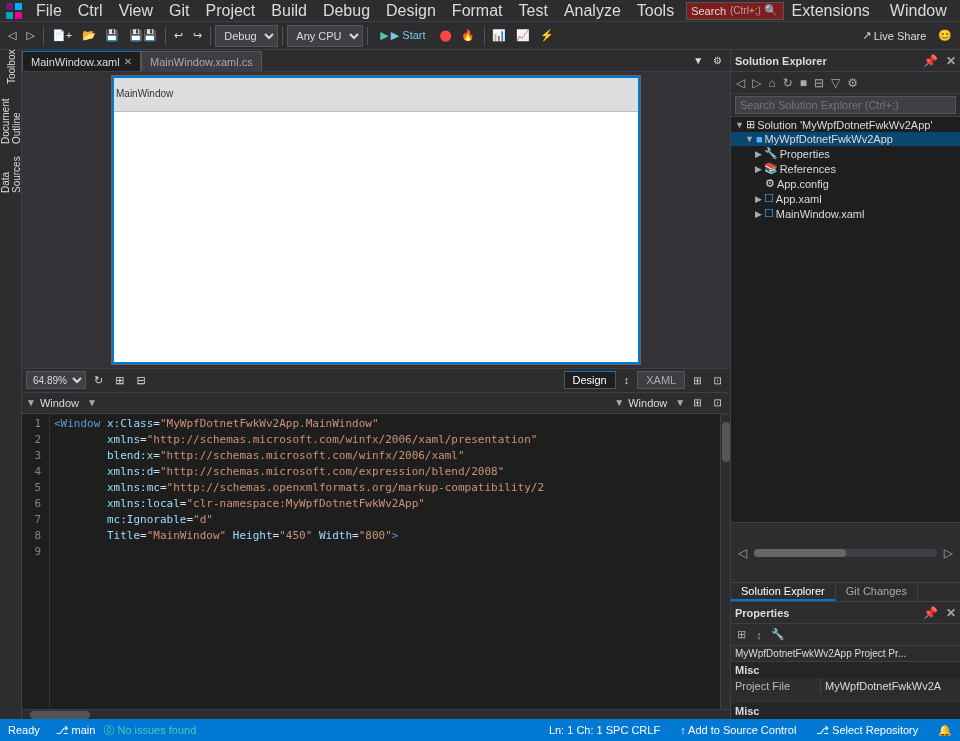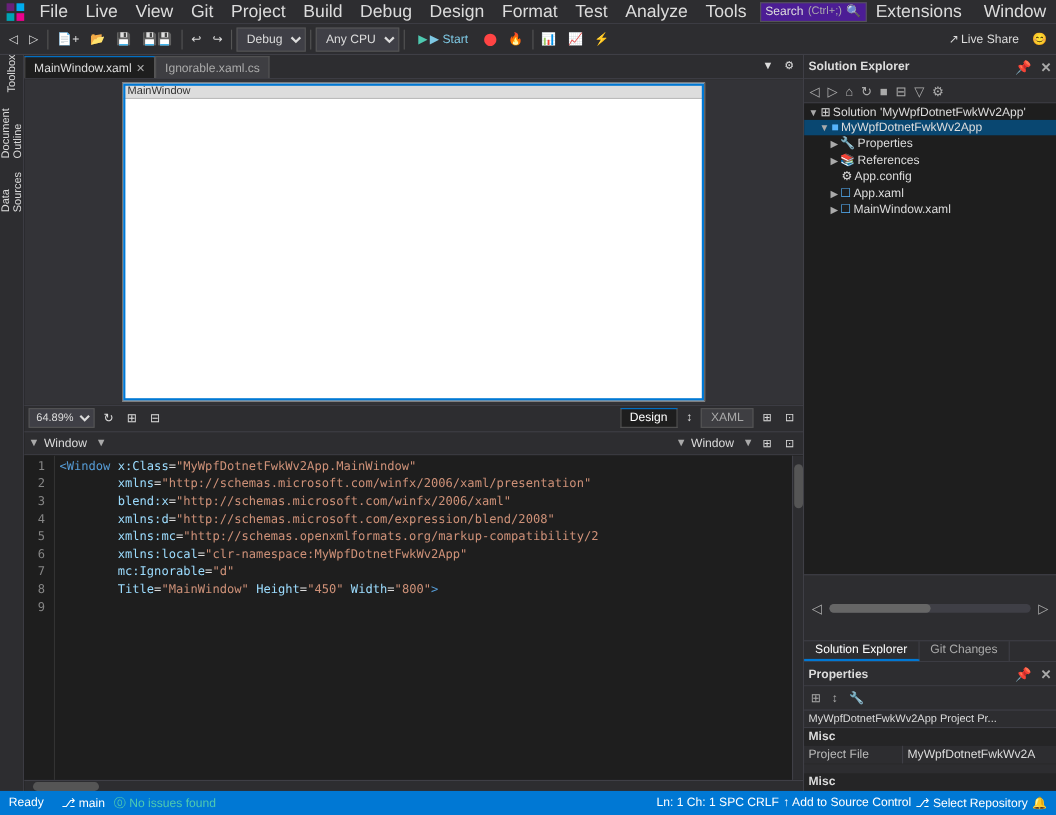--- a/index.html
+++ b/index.html
@@ -192,21 +192,21 @@
     }
     .xaml-window-preview {
       background: #fff;
       border: 1px solid #666;
       width: 530px;
       height: 290px;
       position: relative;
     }
     .xaml-window-titlebar {
       background: #ddd;
-      height: 14px;
+      height: 36px;
       display: flex;
       align-items: center;
       padding: 0 4px;
       font-size: 10px;
       color: #333;
       border-bottom: 1px solid #bbb;
     }
     .selection-border {
       position: absolute;
       inset: 0;
@@ -454,21 +454,21 @@
       padding: 0 8px;
       font-size: 11px;
       color: #fff;
       gap: 8px;
       position: absolute;
       bottom: 0;
       left: 0;
       right: 0;
     }
     .status-left { display: flex; align-items: center; gap: 8px; }
-    .status-right { margin-left: auto; display: flex; gap: 4px; }
+    .status-right { margin-left: auto; display: flex; gap: 20px; }
     .status-item { font-size: 11px; color: #fff; white-space: nowrap; }
     .status-item.green { color: #4ec9b0; }
 
     
     .vscroll {
       width: 10px;
       background: #2d2d30;
       border-left: 1px solid #3f3f46;
       flex-shrink: 0;
     }
@@ -482,33 +482,33 @@
 
   <div class="menu-bar-logo" style="display:flex;align-items:center;justify-content:center;">
     <svg width="18" height="18" viewBox="0 0 18 18">
       <rect x="1" y="1" width="7" height="7" fill="#68217a"></rect>
       <rect x="10" y="1" width="7" height="7" fill="#00adef"></rect>
       <rect x="1" y="10" width="7" height="7" fill="#00a4b4"></rect>
       <rect x="10" y="10" width="7" height="7" fill="#ec008c"></rect>
     </svg>
   </div>
   <span class="menu-item">File</span>
-  <span class="menu-item">Live</span>
+  <span class="menu-item">Ctrl</span>
   <span class="menu-item">View</span>
   <span class="menu-item">Git</span>
   <span class="menu-item">Project</span>
   <span class="menu-item">Build</span>
   <span class="menu-item">Debug</span>
   <span class="menu-item">Design</span>
   <span class="menu-item">Format</span>
   <span class="menu-item">Test</span>
   <span class="menu-item">Analyze</span>
   <span class="menu-item">Tools</span>
 
-  <div style="display:flex;align-items:center;background:#4c1d95;border:1px solid #555;height:18px;margin-left:4px;padding:0 4px;">
+  <div style="display:flex;align-items:center;background:#7f1d1d;border:1px solid #555;height:18px;margin-left:4px;padding:0 4px;">
     <span style="font-size:11px;color:#dcdcdc;">Search</span>
     <span style="font-size:10px;color:#aaa;margin-left:4px;">(Ctrl+;)</span>
     <span style="font-size:11px;margin-left:4px;color:#aaa;">🔍</span>
   </div>
   <div class="menu-right">
 
     <span class="menu-item">Extensions</span>
     <span class="menu-item">Window</span>
     <span class="menu-item">Help</span>
     <div style="margin-left:20px;display:flex;align-items:center;gap:2px;">
@@ -567,21 +567,21 @@
   </div>
 
   <div class="editor-area">
 
     <div class="tab-bar" style="height:22px;display:flex;align-items:flex-end;background:#2d2d30;border-bottom:1px solid #3f3f46;">
       <div class="tab active">
         <span style="font-size:11px;">MainWindow.xaml</span>
         <span class="tab-close">✕</span>
       </div>
       <div class="tab">
-        <span style="font-size:11px;">Ignorable.xaml.cs</span>
+        <span style="font-size:11px;">MainWindow.xaml.cs</span>
       </div>
       <div style="margin-left:auto;display:flex;align-items:center;padding-right:4px;gap:2px;">
         <button class="tb-btn" style="font-size:10px;">▼</button>
         <button class="tb-btn" style="font-size:10px;">⚙</button>
       </div>
     </div>
 
     <div class="design-view" style="height:300px;flex-shrink:0;">
       <div class="xaml-window-preview">
         <div class="xaml-window-titlebar">
@@ -684,20 +684,23 @@
       <button class="se-btn">◁</button>
       <button class="se-btn">▷</button>
       <button class="se-btn">⌂</button>
       <button class="se-btn">↻</button>
       <button class="se-btn">■</button>
       <button class="se-btn">⊟</button>
       <button class="se-btn">▽</button>
       <button class="se-btn">⚙</button>
     </div>
 
+    <div style="padding:2px 4px;background:#2d2d30;border-bottom:1px solid #3f3f46;">
+      <input class="se-search" placeholder="Search Solution Explorer (Ctrl+;)" style="">
+    </div>
 
     <div style="flex:1;overflow:hidden;background:#1e1e1e;font-size:11px;">
 
       <div class="tree-item" style="padding-left:4px;">
         <span class="tree-arrow">▼</span>
         <span style="font-size:11px;margin-right:2px;color:#dcdcdc;">⊞</span>
         <span>Solution 'MyWpfDotnetFwkWv2App'</span>
       </div>
 
       <div class="tree-item selected" style="padding-left:14px;">

